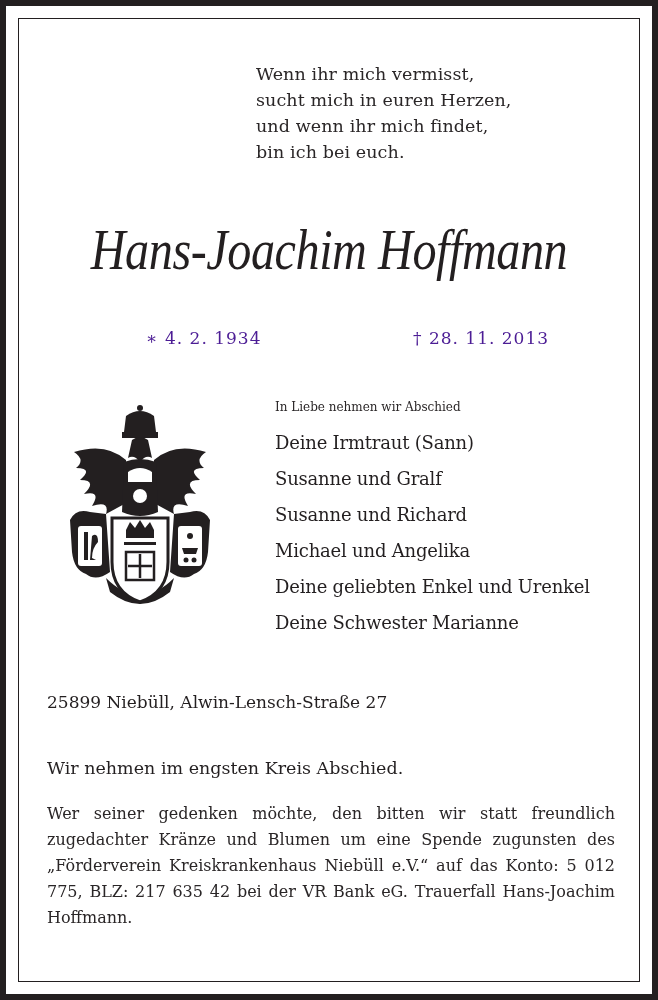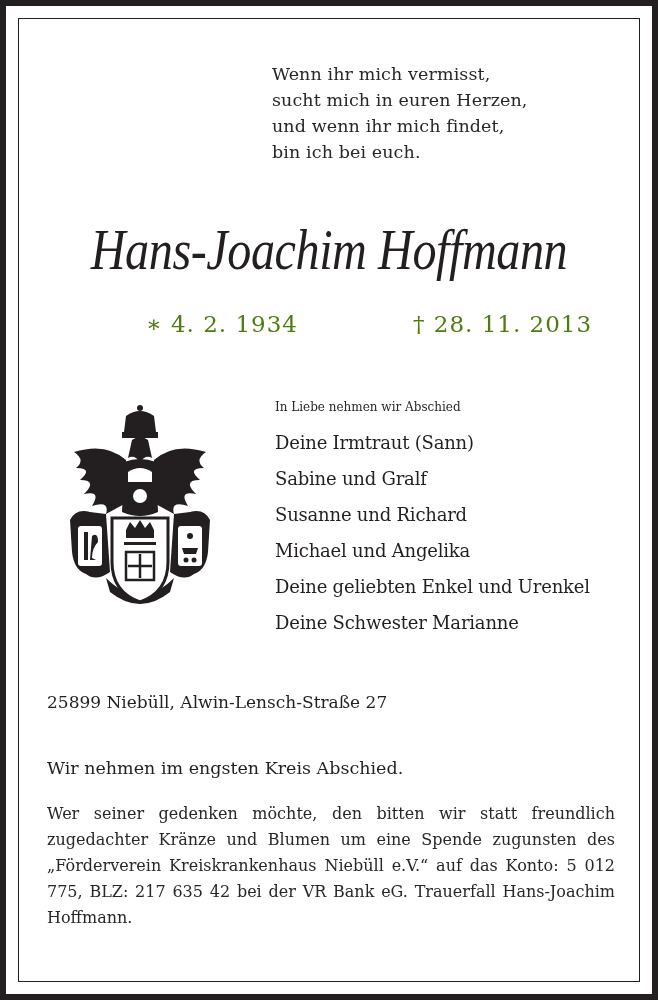--- a/index.html
+++ b/index.html
@@ -4,26 +4,26 @@
 <style>
   html, body { margin:0; padding:0; background:#ffffff; }
   body { width:658px; height:1000px; position:relative; overflow:hidden;
          font-family:"DejaVu Serif", "Liberation Serif", serif; color:#231f20; }
   .outer { position:absolute; left:0; top:0; width:658px; height:1000px;
            box-sizing:border-box; border:6px solid #231f20; background:#fff; }
   .inner { position:absolute; left:12px; top:12px; right:12px; bottom:12px;
            border:1.5px solid #231f20; }
   .poem { position:absolute; left:256px; top:61px; font-size:17.5px; line-height:26px;
           color:#2a2627; letter-spacing:0.1px; }
-  .poem div { white-space:nowrap;margin-left:16px; }
+  .poem div { white-space:nowrap; }
   .name { position:absolute; left:0; right:0; top:218px; text-align:center;
           font-family:"Liberation Serif", serif; font-style:italic;
           font-size:56px; letter-spacing:-0.5px; transform:scaleX(0.86);
           transform-origin:center; color:#231f20; white-space:nowrap; }
-  .dates { position:absolute; top:311px; font-size:23px; color:#4d7c0f; letter-spacing:1px; }
+  .dates { position:absolute; top:328px; font-size:17px; color:#4c1d95; letter-spacing:1px; }
   .birth { left:146px; }
   .death { left:368px;margin-left:45px; }
   .crest { position:absolute; left:66px; top:402px; width:148px; height:208px; }
   .mourners { position:absolute; left:275px; top:389px; }
   .intro { font-size:12px; line-height:36px; color:#2a2627; white-space:nowrap; }
   .mourner { font-size:18px; line-height:36px; font-weight:normal; white-space:nowrap; letter-spacing:-0.2px; }
   .address { position:absolute; left:47px; top:692px; font-size:17px; white-space:nowrap; }
   .address b { font-weight:normal; }
   .farewell { position:absolute; left:47px; top:758px; font-size:17.5px; white-space:nowrap; }
   .para { position:absolute; left:47px; top:801px; width:568px; font-size:16px;
@@ -92,21 +92,21 @@
     <circle cx="124" cy="134" r="3"></circle>
     <path d="M116 146 L132 146 L130 152 L118 152 Z"></path>
     <circle cx="120" cy="158" r="2.5"></circle>
     <circle cx="128" cy="158" r="2.5"></circle>
   </g>
 </svg>
 
 <div class="mourners">
   <div class="intro">In Liebe nehmen wir Abschied</div>
   <div class="mourner">Deine Irmtraut (Sann)</div>
-  <div class="mourner">Sabine und Gralf</div>
+  <div class="mourner">Susanne und Gralf</div>
   <div class="mourner">Susanne und Richard</div>
   <div class="mourner">Michael und Angelika</div>
   <div class="mourner">Deine geliebten Enkel und Urenkel</div>
   <div class="mourner">Deine Schwester Marianne</div>
 </div>
 
 <div class="address"><b>25899 Niebüll</b><span>, Alwin-Lensch-Straße 27</span></div>
 
 <div class="farewell">Wir nehmen im engsten Kreis Abschied.</div>
 

